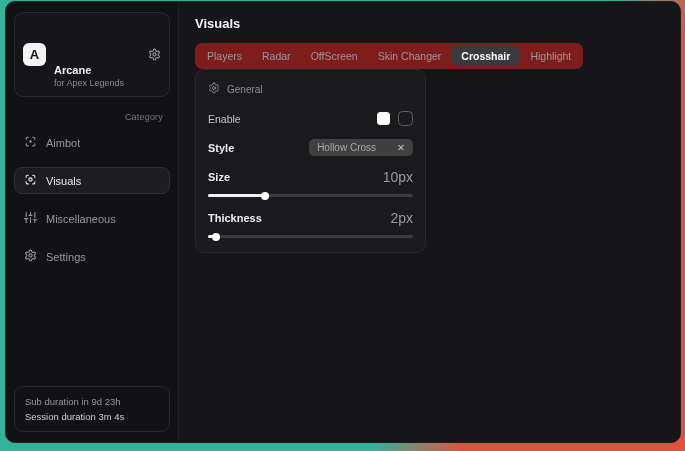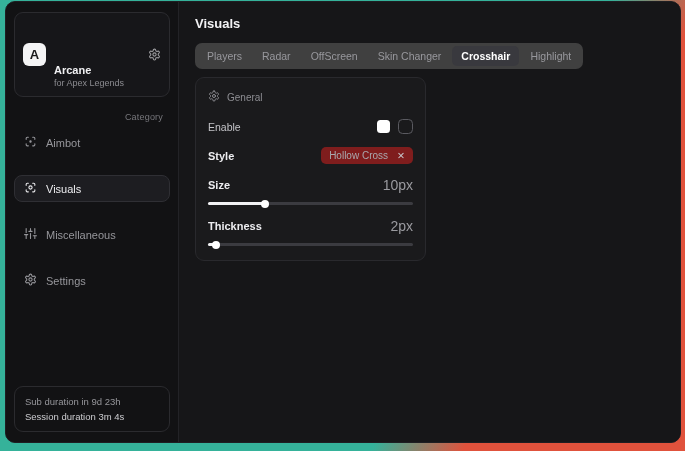--- a/index.html
+++ b/index.html
@@ -27,64 +27,64 @@
   .logo {
     width:23px; height:23px; background:#f4f4f5; border-radius:6px;
     display:flex; align-items:center; justify-content:center;
     color:#18181a; font-weight:bold; font-size:13px;
   }
   .brand-text { flex:1; line-height:1.25; }
   .brand-name { font-size:11px; font-weight:bold; color:#f0f0f2;margin-top:44px; }
   .brand-sub { font-size:9px; color:#8b8b90; }
   .brand-gear { color:#9a9a9e; display:flex; }
   .category-label { font-size:9px; color:#77777c; margin:15px 7px 7px 7px; letter-spacing:.2px;text-align:right; }
-  .nav { display:flex; flex-direction:column; gap:19px; }
+  .nav { display:flex; flex-direction:column; gap:11px; }
   .nav-item {
     height:27px; display:flex; align-items:center; gap:9px;
     padding:0 9px; border-radius:8px; border:1px solid transparent;
     color:#96969b; font-size:11px; cursor:pointer;
   }
   .nav-item.selected { background:#1d1d21; border-color:#2f2f34; color:#ececef; }
   .nav-item svg { width:13px; height:13px; }
   .sidebar-spacer { flex:1; }
   .sub-box {
     border:1px solid #2b2b2f; border-radius:9px; padding:7px 10px;
     line-height:1.6;
   }
   .sub-line1 { font-size:9.5px; color:#96969b; }
   .sub-line2 { font-size:9.5px; color:#cdcdd1; }
   
   .main { flex:1; padding:14px 16px; background:#161618; }
   .page-title { font-size:13px; font-weight:bold; color:#f2f2f4; }
   .tabs {
     display:inline-flex; align-items:center; gap:2px;
-    background:#404040; border-radius:7px; padding:3px; margin-top:12px;
+    background:#7f1d1d; border-radius:7px; padding:3px; margin-top:12px;
   }
   .tab {
     font-size:10.5px; color:#98989d; padding:4px 9px; border-radius:5px;
     cursor:pointer; white-space:nowrap;
   }
   .tab.selected { background:#39393e; color:#ffffff; font-weight:bold;text-align:right; }
   .card {
-    margin-top:8px; width:231px; background:#1a1a1c;
+    margin-top:0; width:231px; background:#1a1a1c;
     border:1px solid #29292d; border-radius:9px; padding:10px 12px 14px 12px;
   }
   .card-header { display:flex; align-items:center; gap:7px; color:#8d8d92; }
   .card-header svg { width:12px; height:12px; }
   .card-title { font-size:10px; }
   .row { display:flex; align-items:center; justify-content:space-between; margin-top:13px; }
   .lbl-soft { font-size:10.5px; color:#c3c3c7;text-align:right; }
   .lbl-strong { font-size:11px; font-weight:bold; color:#ededf0; }
   .val { font-size:14px; color:#9a9a9f; }
   .enable-controls { display:flex; align-items:center; gap:8px; }
   .color-swatch { width:13px; height:13px; background:#ffffff; border-radius:3.5px; cursor:pointer; }
   .checkbox { width:15px; height:15px; border:1.5px solid #5a5a60; border-radius:4.5px; cursor:pointer; }
   .chip {
-    display:inline-flex; align-items:center; gap:9px;
-    background:#7f1d1d; border-radius:5px; padding:3px 8px; cursor:pointer;text-align:right;
+    display:inline-flex; align-items:center; gap:21px;
+    background:#404040; border-radius:5px; padding:3px 8px; cursor:pointer;text-align:right;
   }
   .chip-text { font-size:10px; color:#a9a9ae; }
   .chip-x { font-size:9.5px; color:#c6c6ca; cursor:pointer; }
   .slider { position:relative; height:3px; background:#3b3b40; border-radius:2px; margin-top:9px; cursor:pointer; }
   .slider-fill { position:absolute; left:0; top:0; bottom:0; background:#f2f2f4; border-radius:2px; }
   .slider-thumb {
     position:absolute; top:50%; width:8px; height:8px; background:#ffffff;
     border-radius:50%; transform:translate(-50%,-50%); cursor:grab;
   }
 </style>

